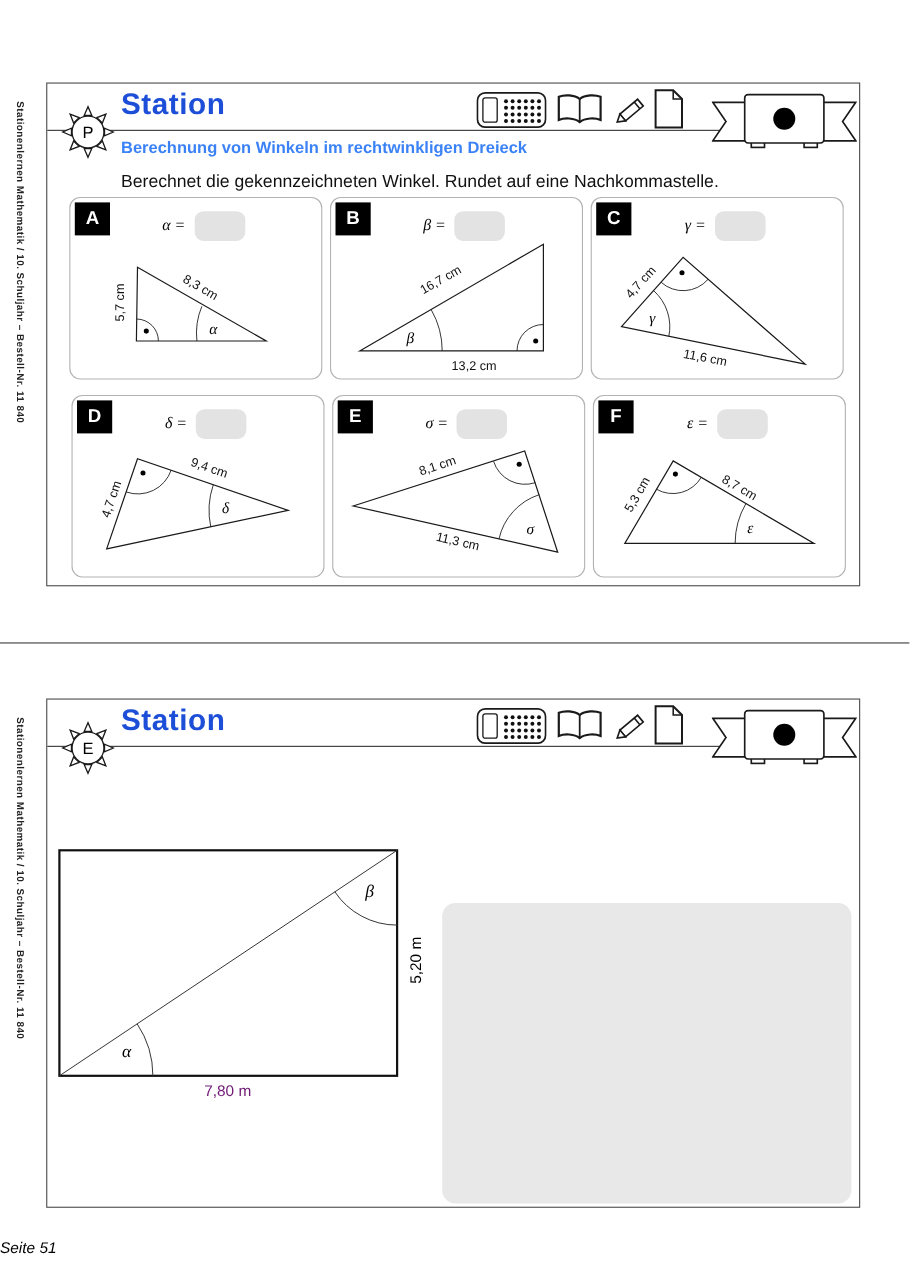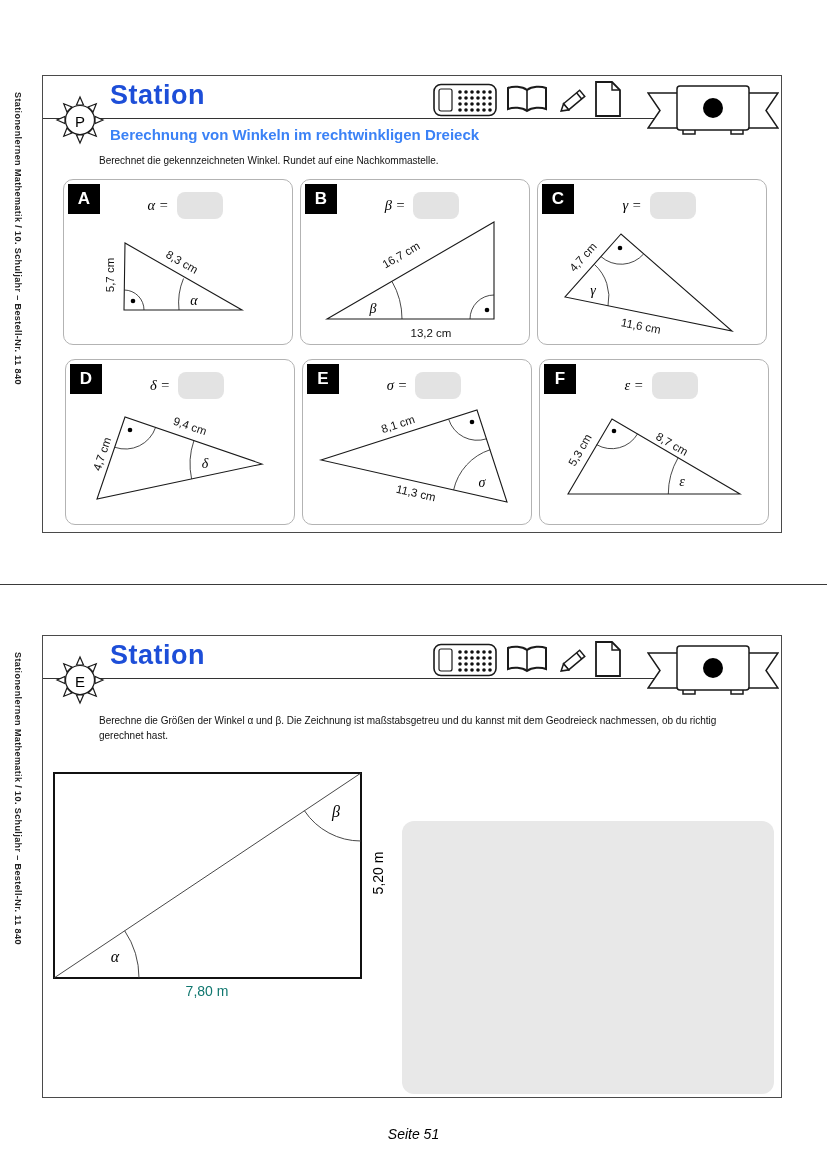--- a/index.html
+++ b/index.html
@@ -8,44 +8,44 @@
   .sidebar-text{position:absolute;writing-mode:vertical-rl;font-size:9px;font-weight:700;
         letter-spacing:.4px;color:#222;white-space:nowrap;}
   .station{position:absolute;left:42px;width:738px;border:1.6px solid #4a4a4a;background:#fff;}
   .st1{top:75px;height:456px;}
   .st2{top:635px;height:461px;}
   .rule{position:absolute;left:0;top:42px;width:700px;height:1.4px;background:#333;}
   .sun{position:absolute;left:10px;top:17px;}
   .station-title{position:absolute;left:67px;top:4px;font-size:27px;font-weight:700;
         letter-spacing:.5px;color:#1d4ed8;}
   .subtitle{position:absolute;left:67px;top:50px;font-size:15px;font-weight:700;color:#3b82f6;}
-  .instruction{position:absolute;left:56px;top:78px;width:650px;font-size:10px;line-height:1.45;color:#111;}
+  .instruction{position:absolute;left:67px;top:78px;width:650px;font-size:16px;line-height:1.45;color:#111;}
   .hicon{position:absolute;}
   .ribbon{position:absolute;left:604px;top:8px;}
   .card{position:absolute;width:228px;height:164px;border:1.2px solid #b3b3b3;border-radius:10px;background:#fff;}
   .card-letter{position:absolute;left:4px;top:4px;width:32px;height:30px;background:#000;color:#fff;
         font-size:17px;font-weight:700;display:flex;align-items:center;justify-content:center;}
   .answer-row{position:absolute;left:0;right:0;top:12px;display:flex;align-items:center;
         justify-content:center;gap:8px;padding-left:14px;}
   .prompt{font:italic 14.5px "Liberation Serif",serif;color:#000;}
   .answer-box{width:46px;height:27px;border-radius:8px;background:var(--answer-box,#e3e3e3);}
   .tri{position:absolute;left:0;top:0;}
   .tri polygon,.tri path{fill:none;stroke:#1a1a1a;}
   .tri polygon{stroke-width:1.1;}
   .tri path{stroke-width:.8;}
   .svg-label{font:11.5px "Liberation Sans",sans-serif;fill:#111;}
   .svg-angle{font:italic 14px "Liberation Serif",serif;fill:#000;}
   .divider{position:absolute;left:0;top:584px;width:827px;height:1.4px;background:#3a3a3a;}
   .figure-svg{position:absolute;left:8px;top:132px;}
-  .base-label{position:absolute;left:104px;top:347px;width:120px;text-align:center;font-size:14px;color:#0f766e;}
+  .base-label{position:absolute;left:104px;top:347px;width:120px;text-align:center;font-size:14px;color:#701a75;}
   .height-label{position:absolute;left:295px;top:229px;width:80px;text-align:center;font-size:14px;
         color:#000;transform:rotate(-90deg);}
   .workspace{position:absolute;left:359px;top:185px;width:372px;height:273px;border-radius:12px;
         background:var(--workspace,#e8e8e8);}
-  .footer{position:absolute;left:0;top:1126px;width:827px;text-align:center;
+  .footer{position:absolute;left:0;top:1126px;width:827px;
         font:italic 14px "Liberation Sans",sans-serif;color:#000;}
   .iconart{fill:#fff;stroke:#1a1a1a;}
 </style>
 </head>
 <body>
 
 <div class="page">
 
   <div class="sidebar-text" style="left:13px;top:92px;">Stationenlernen Mathematik  /  10. Schuljahr  –  Bestell-Nr. 11 840</div>
   <div class="sidebar-text" style="left:13px;top:652px;">Stationenlernen Mathematik  /  10. Schuljahr  –  Bestell-Nr. 11 840</div>
@@ -307,21 +307,20 @@
       <g fill="#fff" stroke="#1a1a1a" stroke-width="1.5">
         <polygon points="1,9 36,9 36,44 1,44 13,26.5"></polygon>
         <polygon points="131,9 96,9 96,44 131,44 119,26.5"></polygon>
         <rect x="36" y="45" width="12" height="5"></rect>
         <rect x="84" y="45" width="12" height="5"></rect>
         <rect x="30" y="2" width="72" height="44" rx="3"></rect>
       </g>
       <circle cx="66" cy="24" r="10" fill="#000"></circle>
     </svg>
 
-    <div class="instruction">Berechne die Größen der Winkel α und β. Die Zeichnung ist maßstabsgetreu und du kannst mit dem Geodreieck nachmessen, ob du richtig gerechnet hast.</div>
 
     <svg class="figure-svg" width="334" height="240" viewBox="0 0 334 240">
       <rect x="3" y="5" width="307" height="205" fill="none" stroke="#111" stroke-width="2"></rect>
       <line x1="3" y1="210" x2="310" y2="5" stroke="#333" stroke-width="0.9"></line>
       <path d="M 88,210 A 85 85 0 0 0 73.7,162.8" fill="none" stroke="#333" stroke-width="0.9"></path>
       <path d="M 310,73 A 68 68 0 0 1 253.4,42.7" fill="none" stroke="#333" stroke-width="0.9"></path>
       <text class="svg-angle" style="font-size:16px" text-anchor="middle" dominant-baseline="central" x="64" y="188">α</text>
       <text class="svg-angle" style="font-size:16px" text-anchor="middle" dominant-baseline="central" x="285" y="43">β</text>
     </svg>
 

